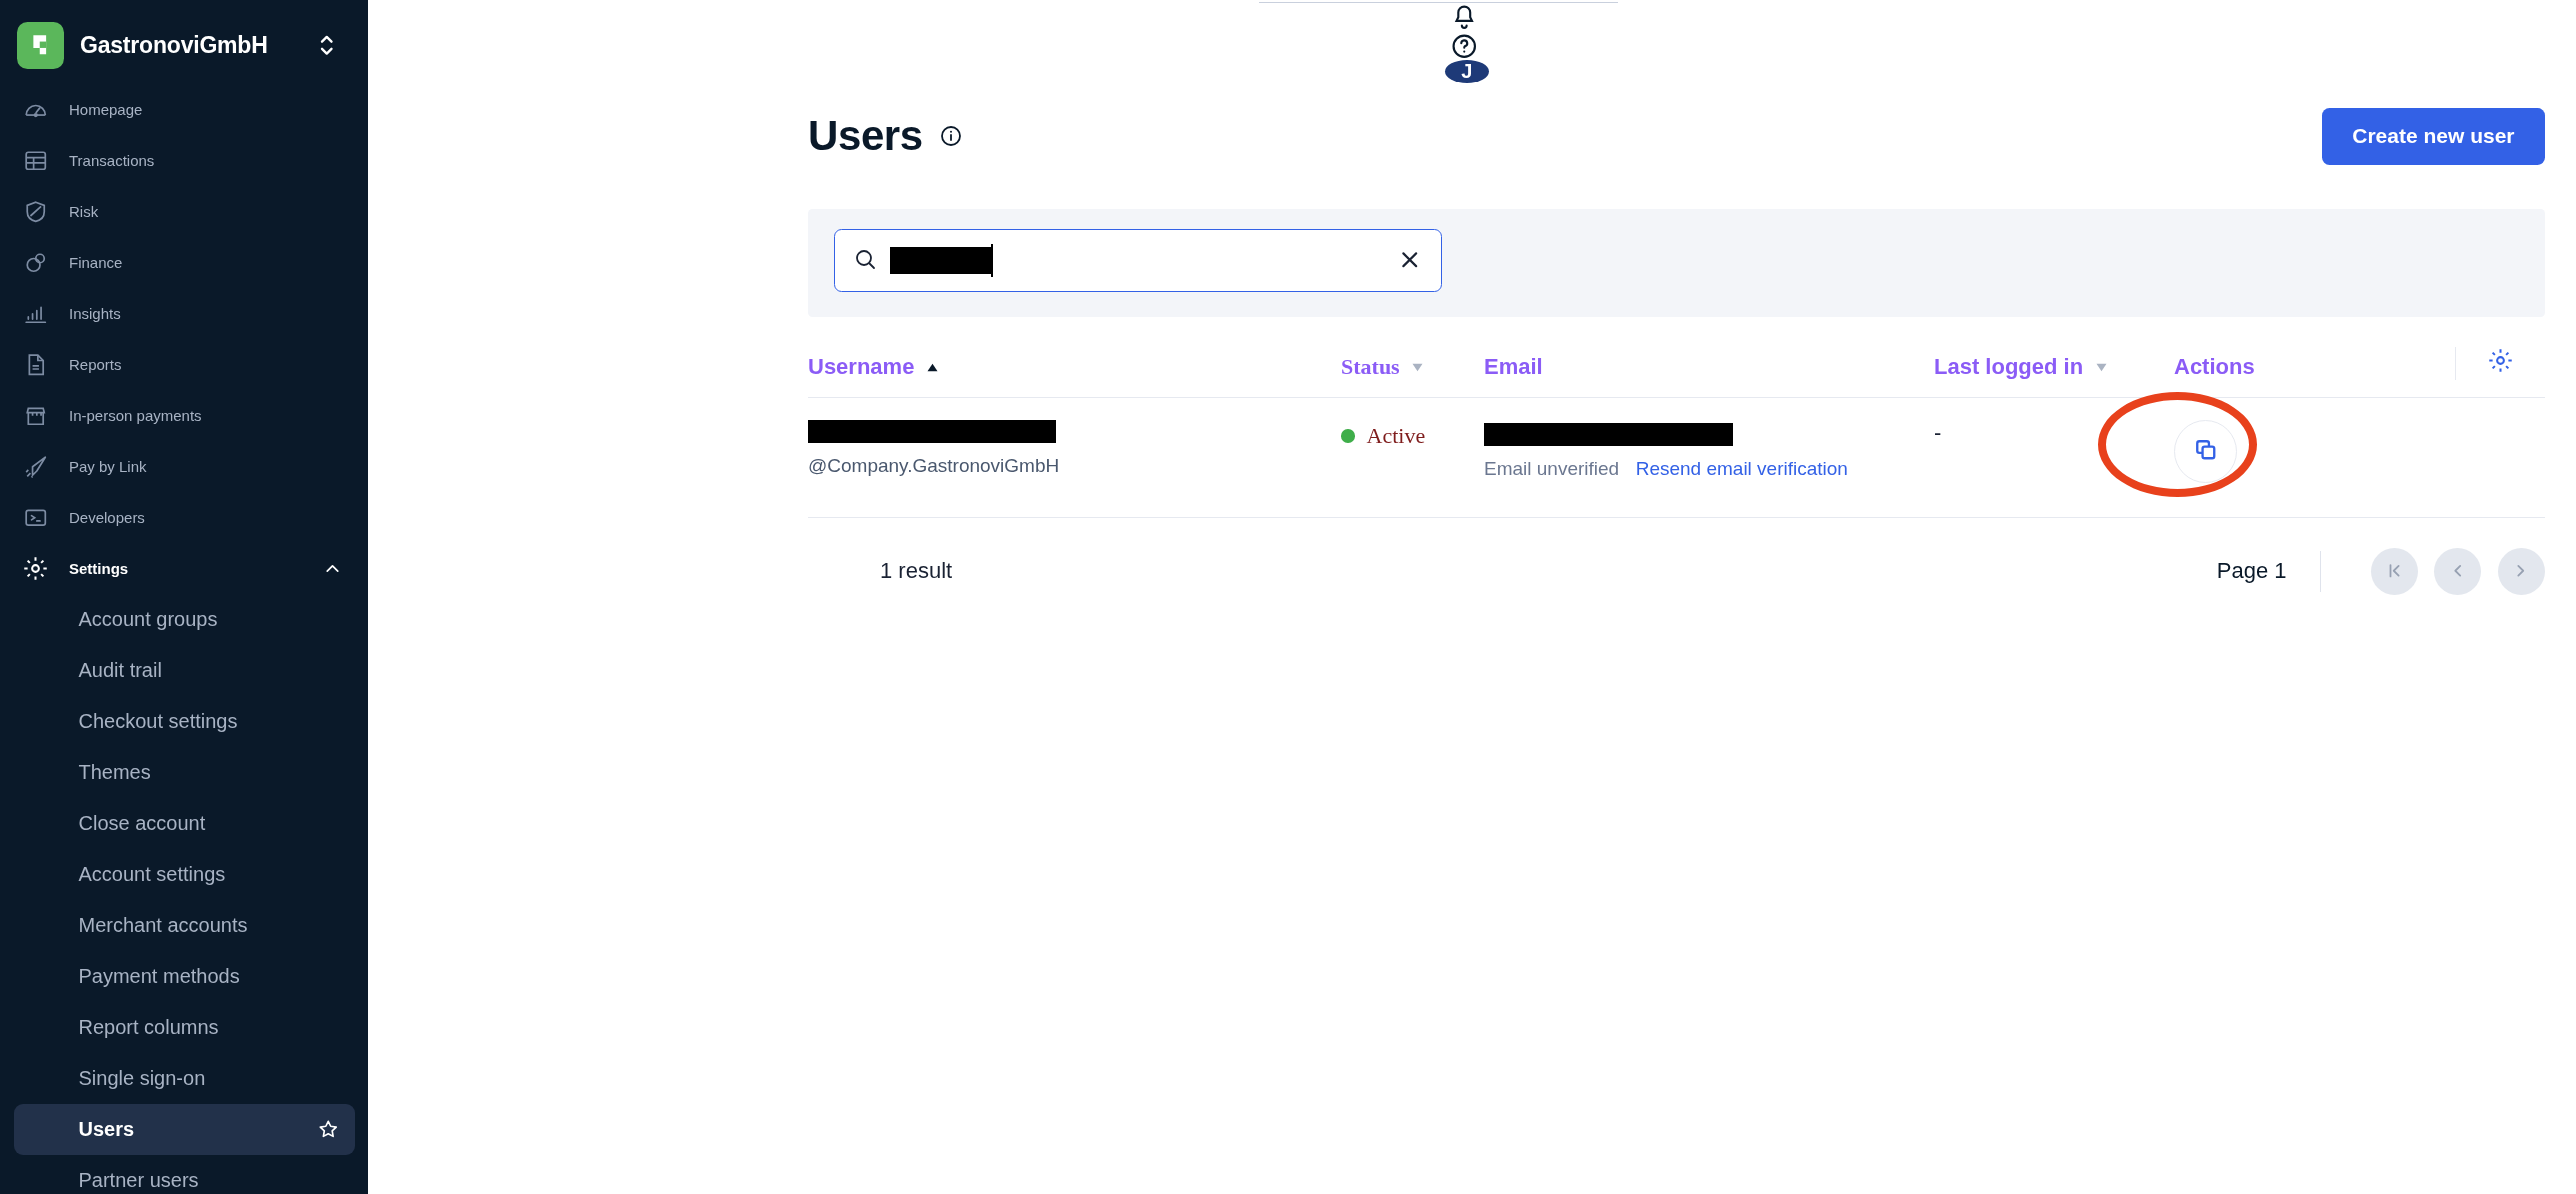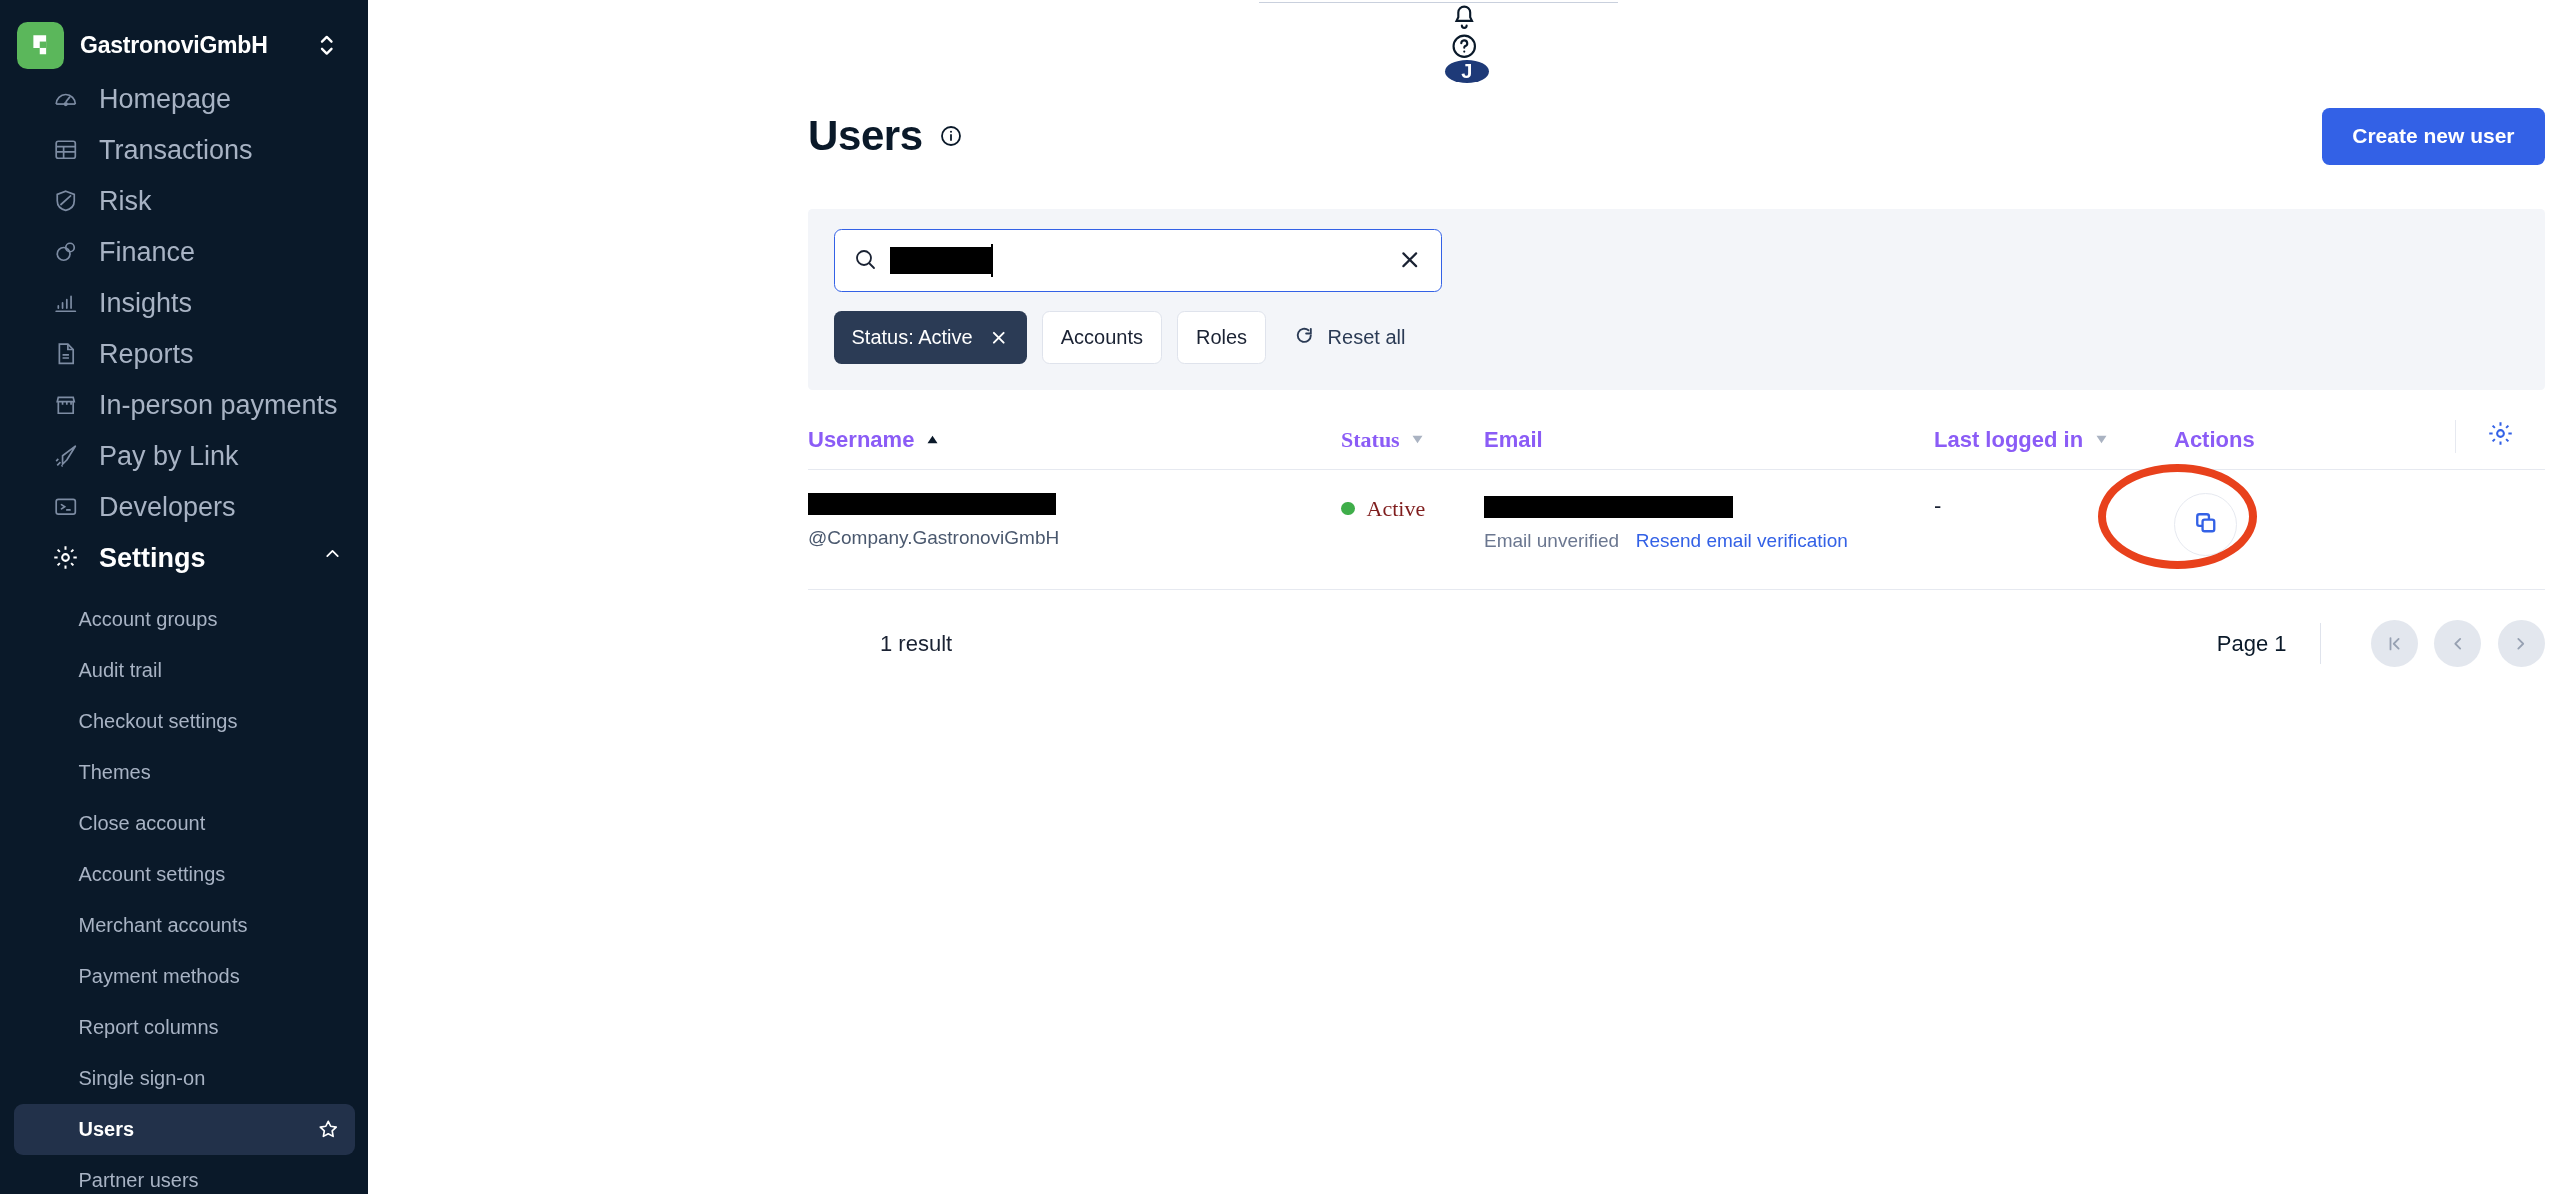--- a/index.html
+++ b/index.html
@@ -33,27 +33,26 @@
   .brand-logo svg { display:block; }
   .brand-name {
     color: #ffffff; font-size: 23px; font-weight: bold;
     margin-left: 16.5px; letter-spacing: -0.2px;
     white-space: nowrap;
   }
   .brand-switch { margin-left: auto; display:flex; align-items:center; }
 
   .nav { margin-top: 7.5px; }
   .nav-item {
-    display: flex; align-items: flex-start;
+    display: flex; align-items: center;
     height: 51px;
     padding: 0 25.5px 0 21px;
-    color: #a8b3c4; font-size: 27px;
+    color: #a8b3c4; font-size: 15px;
     white-space: nowrap;
     position: relative;
-    margin-left: 30px;
   }
   .nav-item .nav-ico {
     width: 28.5px; flex: 0 0 28.5px; height: 28.5px;
     display: flex; align-items: center; justify-content: center;
     margin-right: 19.5px;
   }
   .nav-item.active-parent { color: #ffffff; font-weight: bold; }
   .nav-item .chev { margin-left: auto; display: flex; align-items: center; }
 
   .subnav { padding-bottom: 7.5px; }
@@ -461,45 +460,20 @@
         </span>
         <span class="redact"></span>
         <span class="caret"></span>
         <span class="clear">
           <svg width="25.5" height="25.5" viewBox="0 0 24 24" fill="none" stroke="#1a2233" stroke-width="2" stroke-linecap="round">
               <path d="M6 6l12 12M18 6L6 18"></path>
             </svg>
         </span>
       </div>
 
-      <div class="chips">
-        <div class="chip dark">
-          <span>Status: Active</span>
-          <span class="chip-x">
-            <svg width="19.5" height="19.5" viewBox="0 0 24 24" fill="none" stroke="#ffffff" stroke-width="2.4" stroke-linecap="round">
-                <path d="M6 6l12 12M18 6L6 18"></path>
-              </svg>
-          </span>
-        </div>
-        <div class="chip light">
-          <span>Accounts</span>
-        </div>
-        <div class="chip light">
-          <span>Roles</span>
-        </div>
-        <div class="reset">
-          <span class="r-ico">
-            <svg width="22.5" height="22.5" viewBox="0 0 24 24" fill="none" stroke="#2b3b55" stroke-width="2" stroke-linecap="round">
-                <path d="M19 10a7 7 0 1 1-2.5-5.4"></path>
-                <path d="M19 3v5h-5"></path>
-              </svg>
-          </span>
-          <span>Reset all</span>
-        </div>
-      </div>
     </section>
 
     <section class="table">
       <div class="thead">
         <div class="th col-user">
           <span>Username</span>
           <span class="sort">
             <svg width="15" height="15" viewBox="0 0 12 12">
                 <path d="M6 3l4 6H2z" fill="#0a1929"></path>
               </svg>

